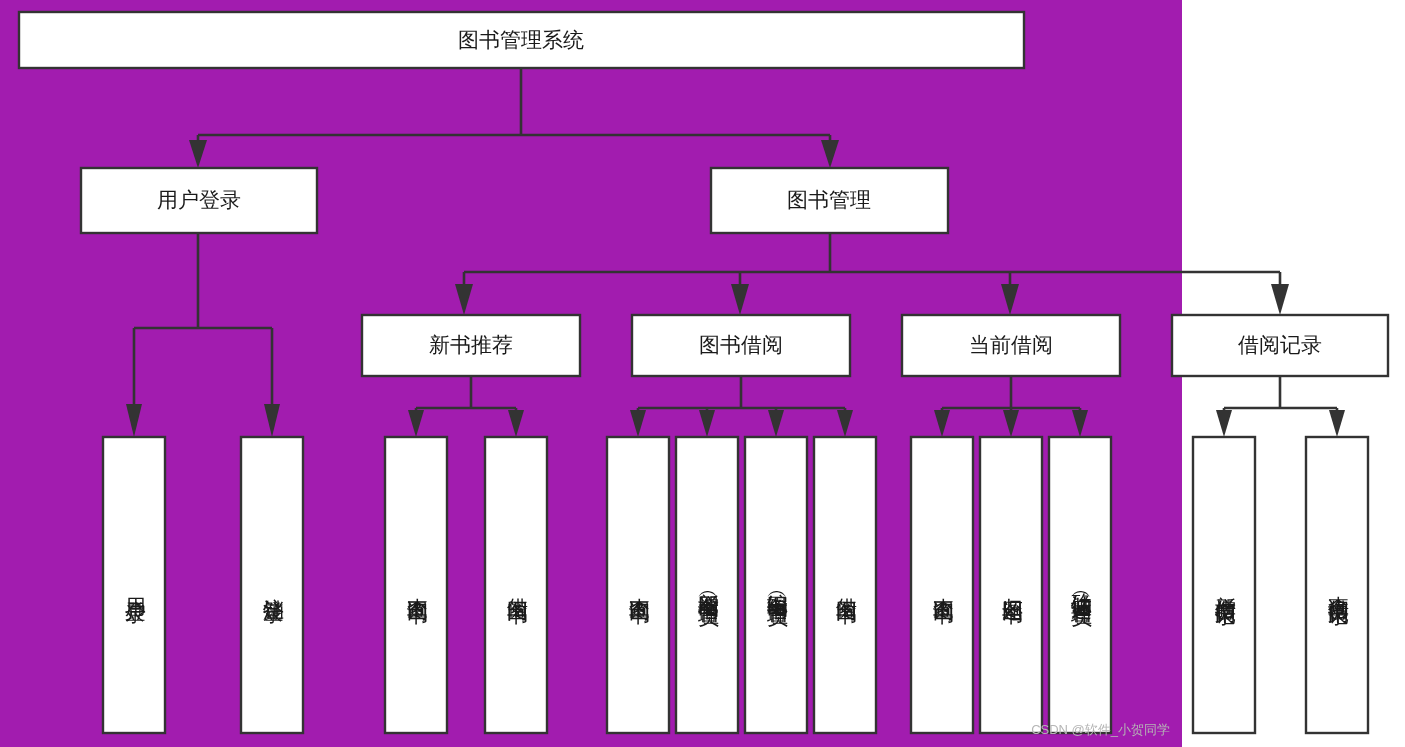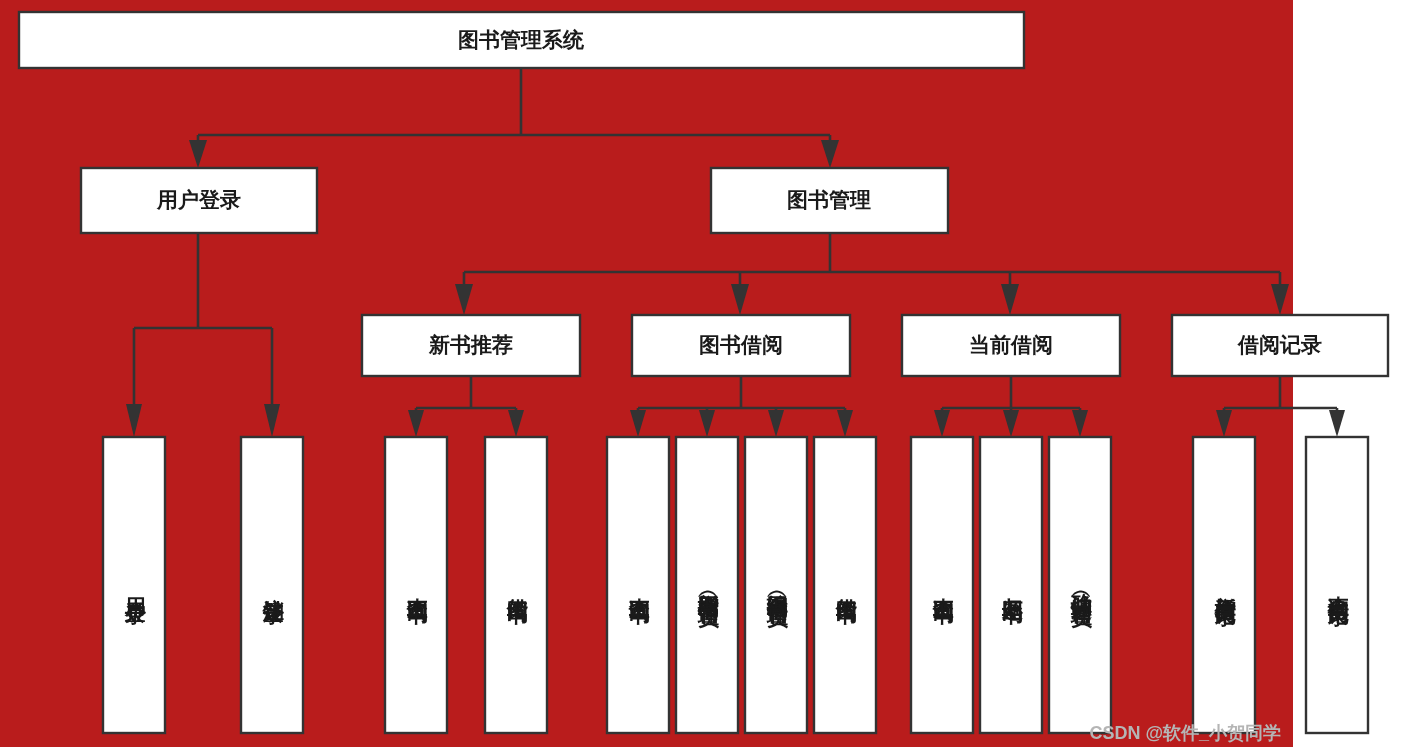--- a/index.html
+++ b/index.html
@@ -8,24 +8,23 @@
     background: #ffffff;
   }
   body {
     width: 1405px;
     height: 747px;
     font-family: "Liberation Sans", "DejaVu Sans", sans-serif;
     overflow: hidden;
   }
   #diagram-root {
     position: relative;
-    width: 1293px;
+    width: 1182px;
     height: 747px;
-    background: #b91c1c;
-    font-weight: bold;
+    background: #a21caf;
   }
   svg#flow {
     position: absolute;
     left: 0;
     top: 0;
     width: 1405px;
     height: 747px;
     display: block;
   }
   .node-rect {
@@ -55,23 +54,23 @@
     font-family: "Liberation Sans", "DejaVu Sans", sans-serif;
     font-size: 21px;
     text-anchor: middle;
     dominant-baseline: middle;
     writing-mode: vertical-rl;
     letter-spacing: 2px;
   }
   .watermark {
     position: absolute;
     right: 12px;
-    bottom: 2px;
-    font-family: "Liberation Sans", "DejaVu Sans", sans-serif;
-    font-size: 18px;
+    bottom: 8px;
+    font-family: "Liberation Sans", "DejaVu Sans", sans-serif;
+    font-size: 13px;
     color: #b5b5b5;
     white-space: nowrap;
     user-select: none;
   }
 </style>
 </head>
 <body>
 
 <div id="diagram-root">
 

